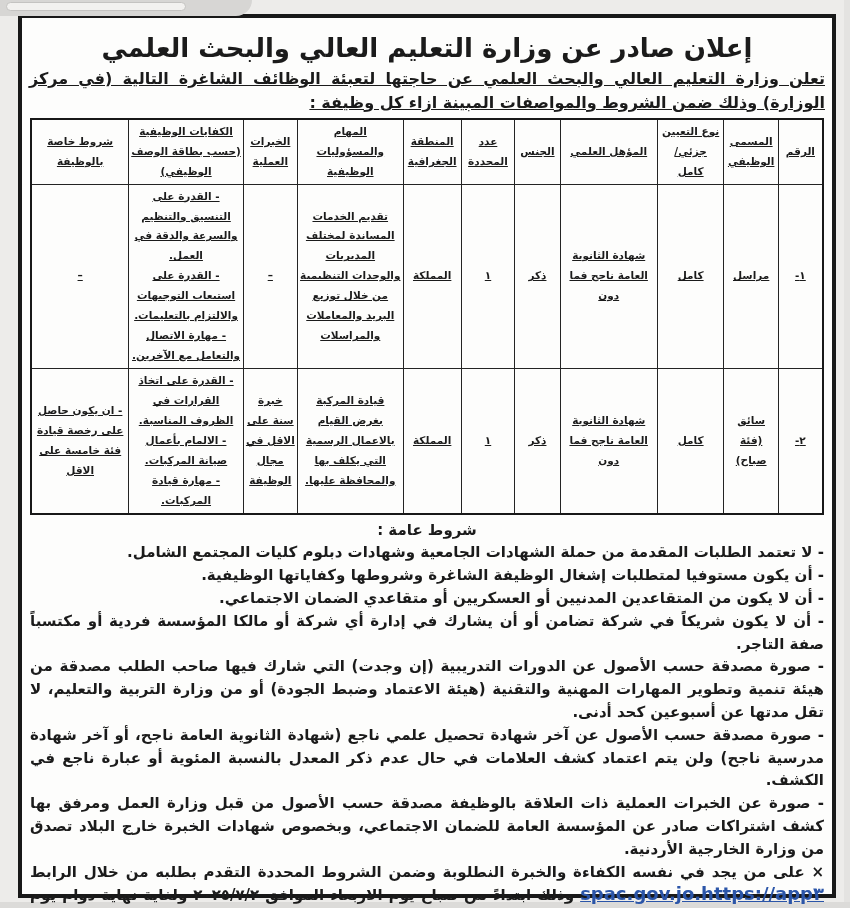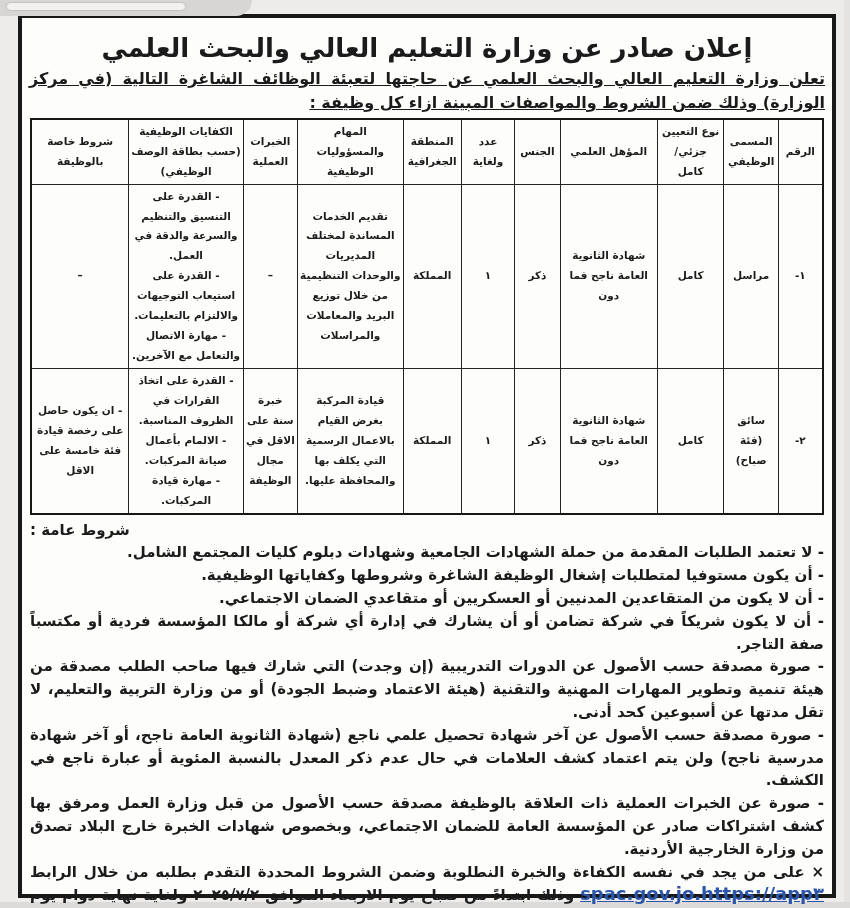--- a/index.html
+++ b/index.html
@@ -31,31 +31,31 @@
   .doc-intro {
     font-weight:bold; font-size:16px; line-height:1.5;
     text-align:justify; padding:1px 2px 3px 2px;text-decoration:underline;
   }
   table.jobs {
     width:99.2%; margin:0 auto; border-collapse:collapse;
     border:2.5px solid #181818; table-layout:fixed;
   }
   table.jobs th, table.jobs td {
     border:1.5px solid #242424; font-weight:bold; text-align:center;
-    vertical-align:middle; font-size:10.5px; line-height:1.9; padding:2px 2px;
+    vertical-align:middle; font-size:10.5px; line-height:1.9; padding:2px 2px;text-decoration:underline;
   }
   table.jobs thead tr { height:54px; }
   tr.r1 { height:150px; }
   tr.r2 { height:101px; }
   .pre { white-space:pre-line; }
   .sections {
     font-weight:bold; font-size:15px; line-height:22.8px;
     text-align:justify; padding:4px 3px 0 3px;
   }
-  .sections .head { text-align:left; }
+  .sections .head { text-align:center; }
   .app-link {
     color:#2b55a8; text-decoration:underline; font-size:18px;
     direction:ltr; unicode-bidi:isolate;
   }
   .gray-strip-right { position:absolute; right:0; top:0; width:6px; height:908px; background:#e4e3e1; }
   .gray-strip-bottom { position:absolute; left:0; bottom:0; width:850px; height:6px; background:#dcdbd9; }
 </style>
 </head>
 <body>
 
@@ -85,21 +85,21 @@
       <col style="width:14.5%">
         <col style="width:12.3%">
     </colgroup>
     <thead>
       <tr>
         <th>الرقم</th>
         <th>المسمى الوظيفي</th>
         <th>نوع التعيين جزئي/ كامل</th>
         <th>المؤهل العلمي</th>
         <th>الجنس</th>
-        <th>عدد ولغاية</th>
+        <th>عدد المحددة</th>
         <th>المنطقة الجغرافية</th>
         <th>المهام والمسؤوليات الوظيفية</th>
         <th>الخبرات العملية</th>
         <th>الكفايات الوظيفية (حسب بطاقة الوصف الوظيفي)</th>
         <th>شروط خاصة بالوظيفة</th>
       </tr>
     </thead>
     <tbody>
       <tr class="r1">
         <td>١-</td>

